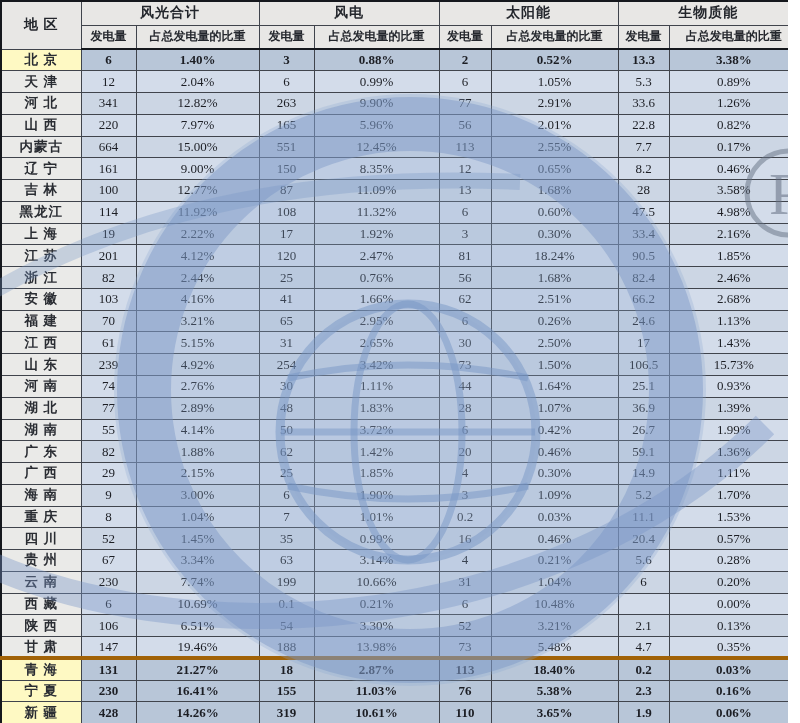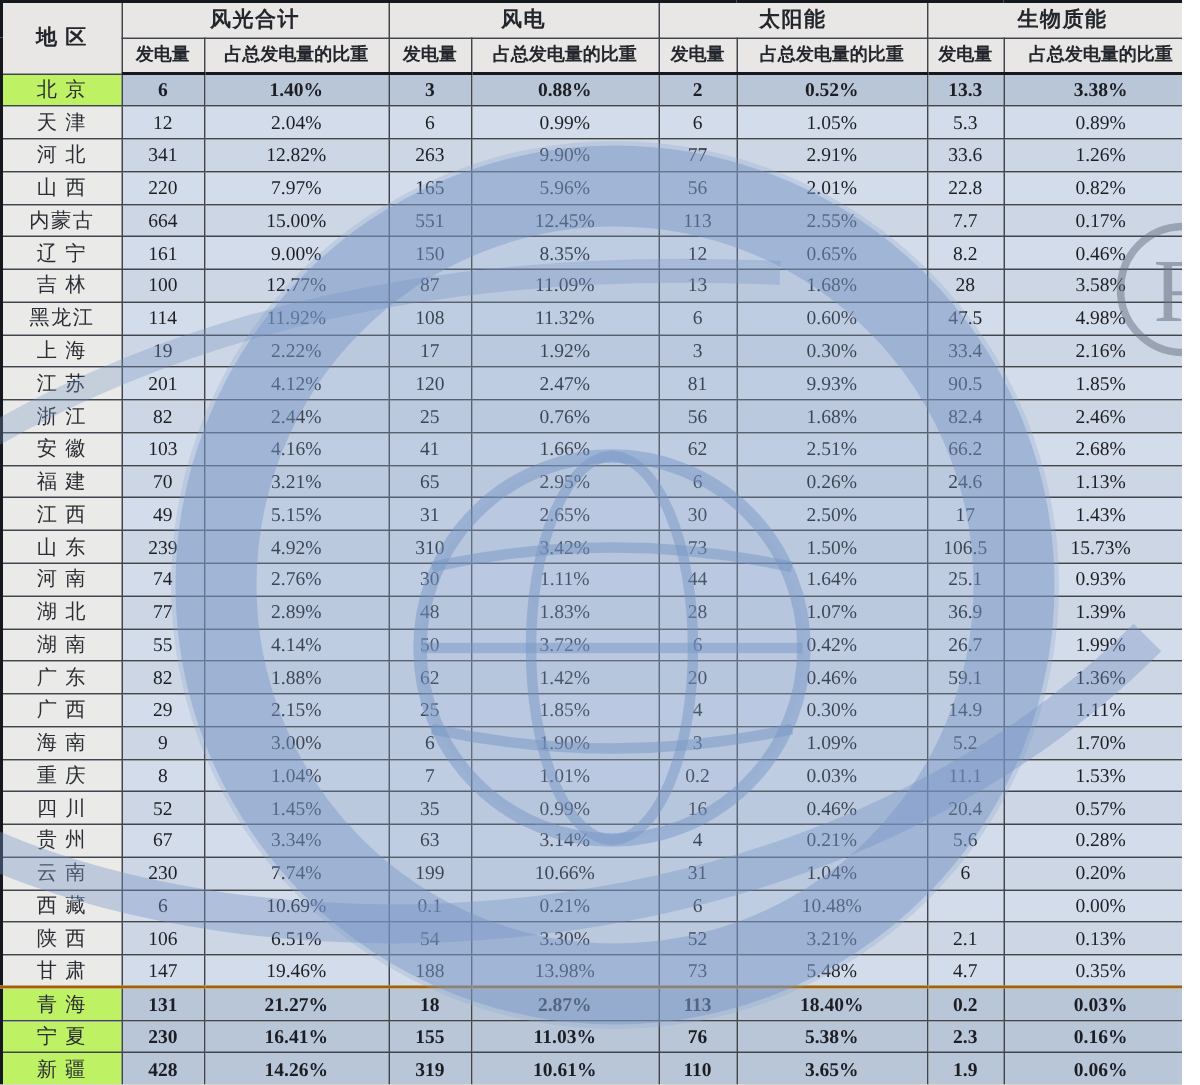--- a/index.html
+++ b/index.html
@@ -21,31 +21,31 @@
   thead tr{height:24px;}
   thead th{
     background:#e8e7e5;
     font-size:14px;font-weight:bold;color:#23262c;
     letter-spacing:1px;
   }
   thead tr.subhead th{font-size:12px;letter-spacing:0;}
   thead tr.subhead th{border-bottom:2px solid #15181d;}
   tbody tr{height:21.78px;}
   tbody th{
-    background:#eaeae8;font-weight:normal;
+    background:#eaeae8;font-weight:bold;
     font-size:13.5px;color:#2a2d33;letter-spacing:1px;
   }
   tbody td{
     background:#d3dcea;
     font-size:13px;color:#1c1e24;
   }
   tbody tr:nth-child(odd) td{background:#ccd6e4;}
   tbody tr.hl td{background:#b8c6d8;font-weight:bold;}
-  tbody tr.hl th{background:#bef264;font-weight:normal;}
-  tbody tr.sep th, tbody tr.sep td{border-top:2px solid #a16207;}
+  tbody tr.hl th{background:#fef9c3;font-weight:bold;}
+  tbody tr.sep th, tbody tr.sep td{border-top:4px solid #a16207;}
   #wm{
     position:absolute;left:0;top:0;width:800px;height:723px;
     pointer-events:none;z-index:5;
   }
   #wm text{font-family:"Liberation Serif","DejaVu Serif",serif;}
 </style>
 </head>
 <body>
 
 <div id="canvas">
@@ -181,21 +181,21 @@
           <td>33.4</td>
           <td>2.16%</td>
         </tr>
         <tr>
           <th>江 苏</th>
           <td>201</td>
           <td>4.12%</td>
           <td>120</td>
           <td>2.47%</td>
           <td>81</td>
-          <td>9.93%</td>
+          <td>18.24%</td>
           <td>90.5</td>
           <td>1.85%</td>
         </tr>
         <tr>
           <th>浙 江</th>
           <td>82</td>
           <td>2.44%</td>
           <td>25</td>
           <td>0.76%</td>
           <td>56</td>
@@ -220,34 +220,34 @@
           <td>3.21%</td>
           <td>65</td>
           <td>2.95%</td>
           <td>6</td>
           <td>0.26%</td>
           <td>24.6</td>
           <td>1.13%</td>
         </tr>
         <tr>
           <th>江 西</th>
-          <td>49</td>
+          <td>61</td>
           <td>5.15%</td>
           <td>31</td>
           <td>2.65%</td>
           <td>30</td>
           <td>2.50%</td>
           <td>17</td>
           <td>1.43%</td>
         </tr>
         <tr>
           <th>山 东</th>
           <td>239</td>
           <td>4.92%</td>
-          <td>310</td>
+          <td>254</td>
           <td>3.42%</td>
           <td>73</td>
           <td>1.50%</td>
           <td>106.5</td>
           <td>15.73%</td>
         </tr>
         <tr>
           <th>河 南</th>
           <td>74</td>
           <td>2.76%</td>

